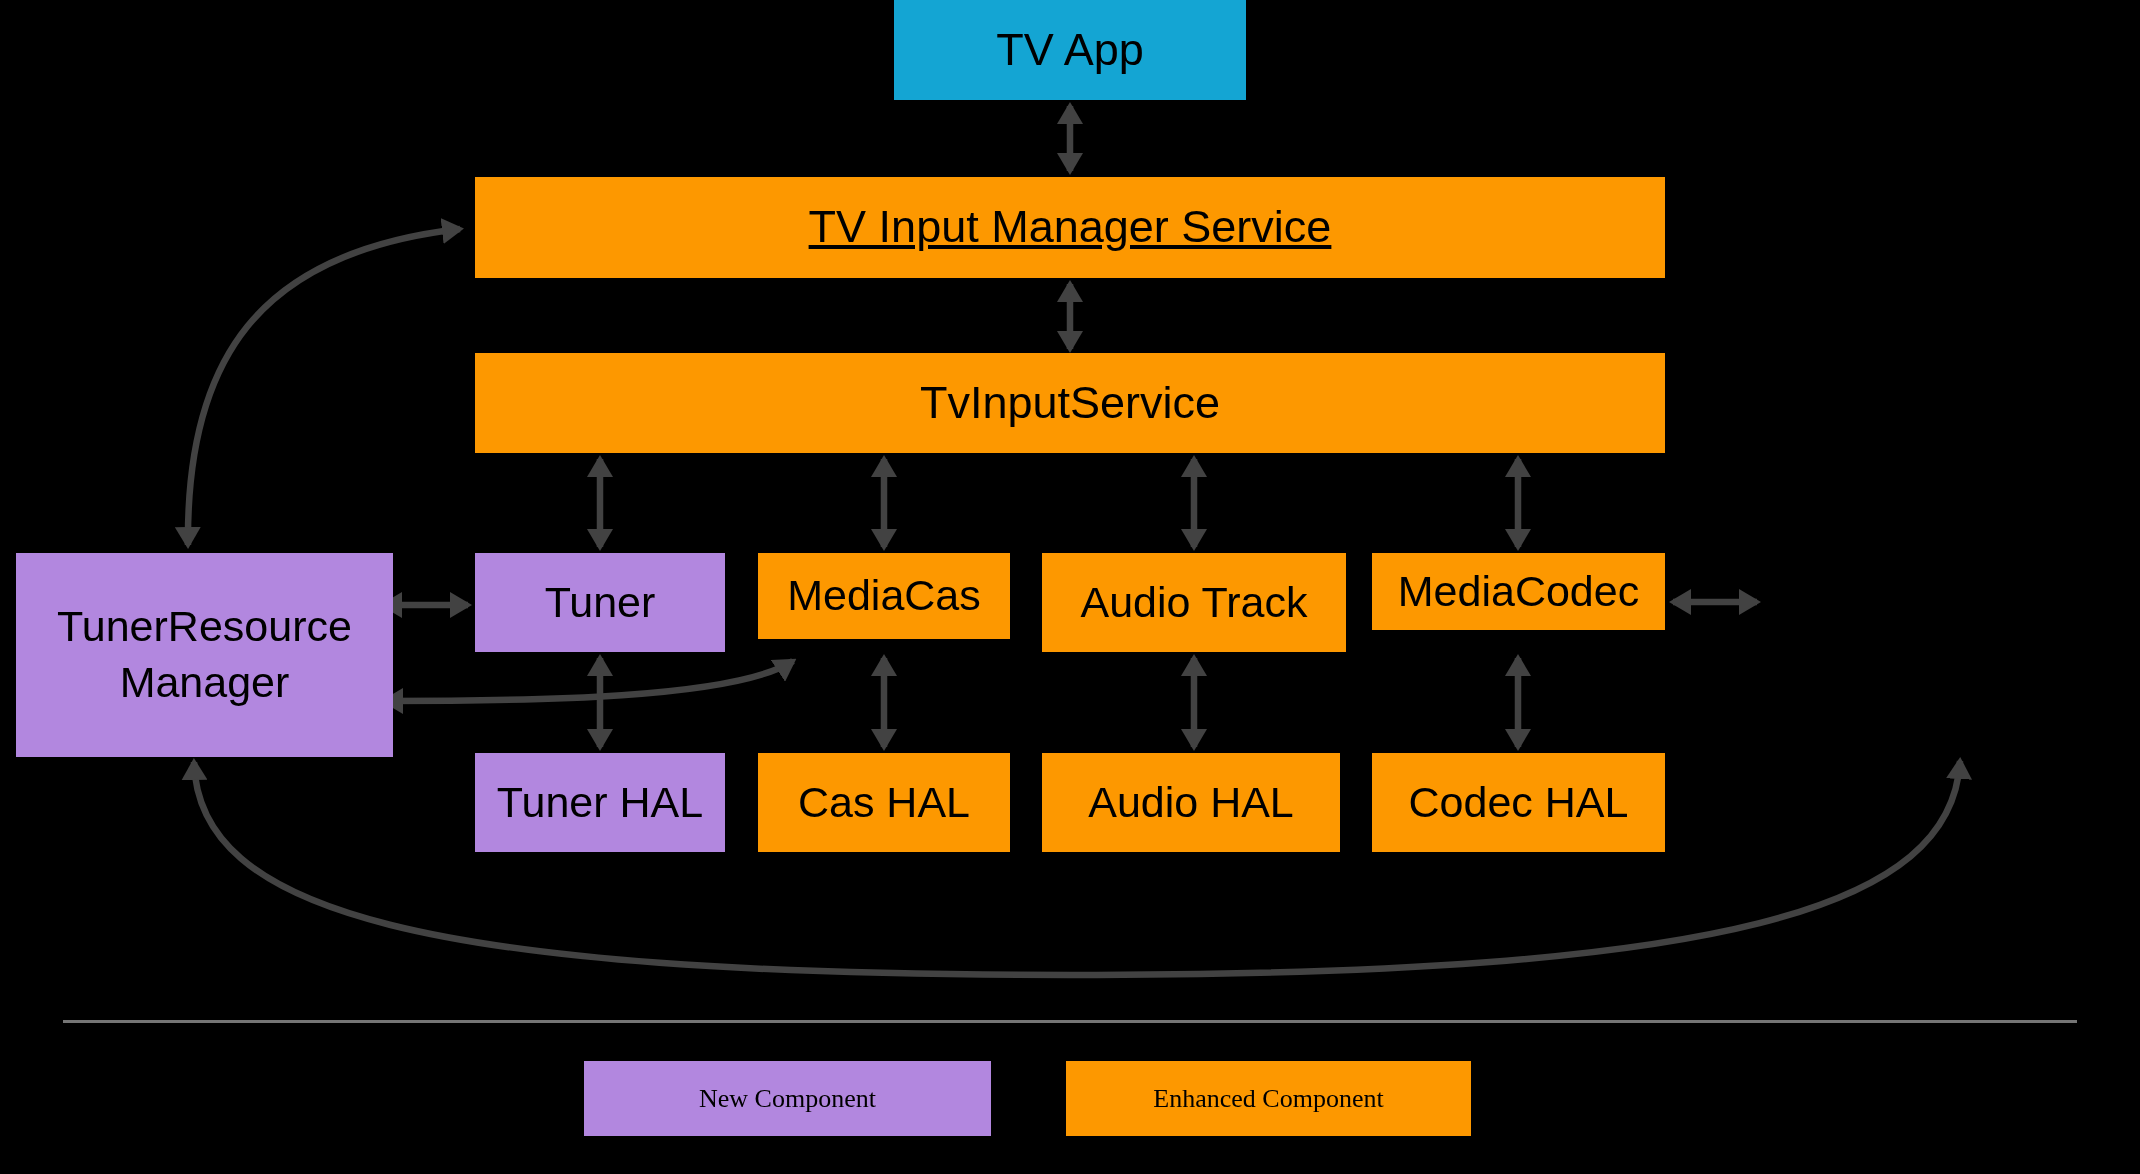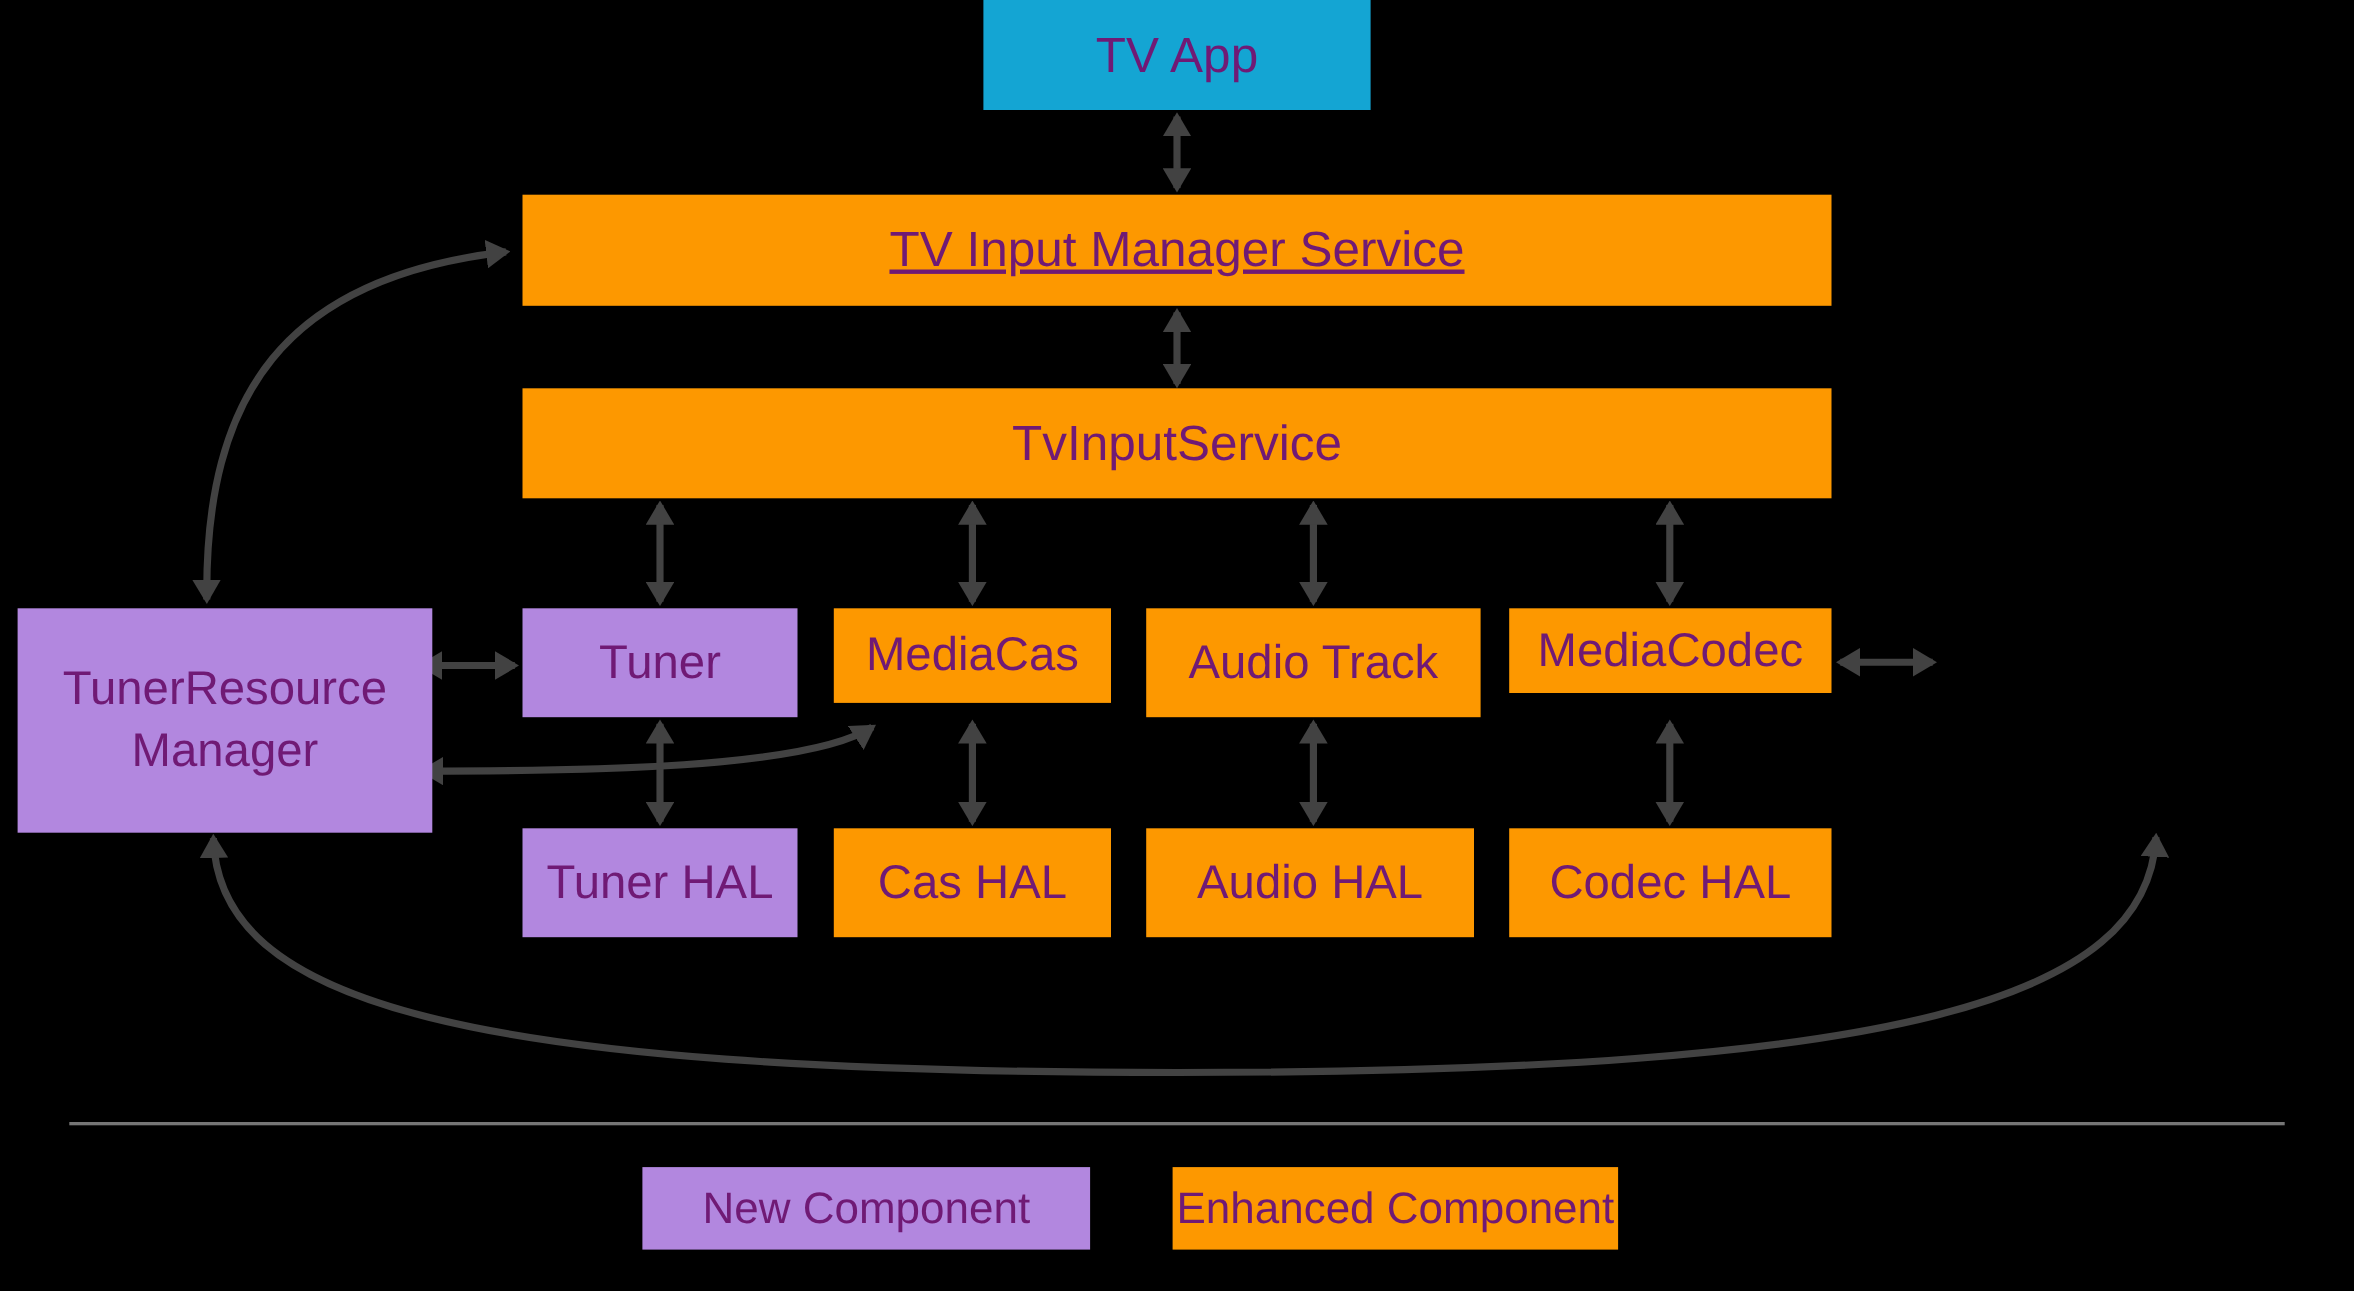--- a/index.html
+++ b/index.html
@@ -14,32 +14,32 @@
     background: #000000;
     overflow: hidden;
     font-family: "Liberation Sans", sans-serif;
   }
   .box {
     position: absolute;
     display: flex;
     align-items: center;
     justify-content: center;
     text-align: center;
-    color: #701a75;
+    color: #000000;
     line-height: 1.3;
     box-sizing: border-box;
   }
   .app      { background: #14A5D3; }
   .enhanced { background: #FD9800; }
   .new      { background: #B287DF; }
 
   .fs-header { font-size: 45px; }
   .fs-mid    { font-size: 43px; }
   .fs-side   { font-size: 43px; }
-  .fs-legend { font-size: 40px; }
+  .fs-legend { font-size: 26px; font-family: Liberation Serif, serif; }
 
   
   #tv-app            { left: 894px;  top: 0px;    width: 352px;  height: 100px; }
   #tvims             { left: 475px;  top: 177px;  width: 1190px; height: 101px; text-decoration: underline; }
   #tvinputservice    { left: 475px;  top: 353px;  width: 1190px; height: 100px; }
   #tuner             { left: 475px;  top: 553px;  width: 250px;  height: 99px;  }
   #mediacas          { left: 758px;  top: 553px;  width: 252px;  height: 86px;  }
   #audiotrack        { left: 1042px; top: 553px;  width: 304px;  height: 99px;  }
   #mediacodec        { left: 1372px; top: 553px;  width: 293px;  height: 77px;  }
   #trm               { left: 16px;    top: 553px;  width: 377px;  height: 204px; padding: 0 30px; }

